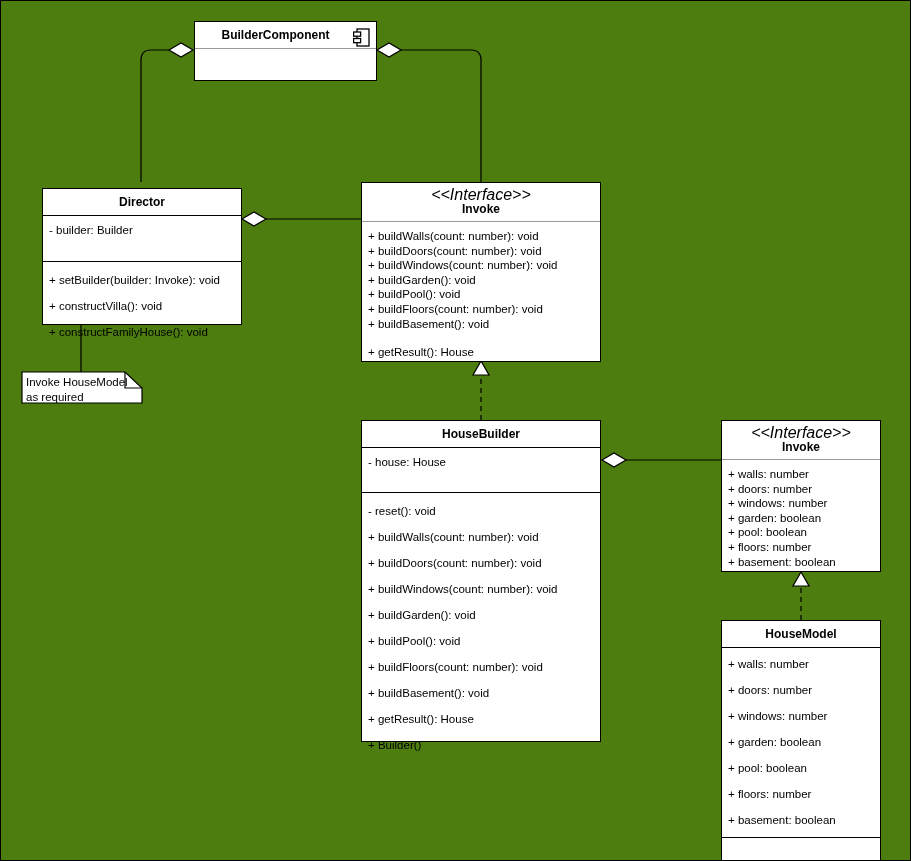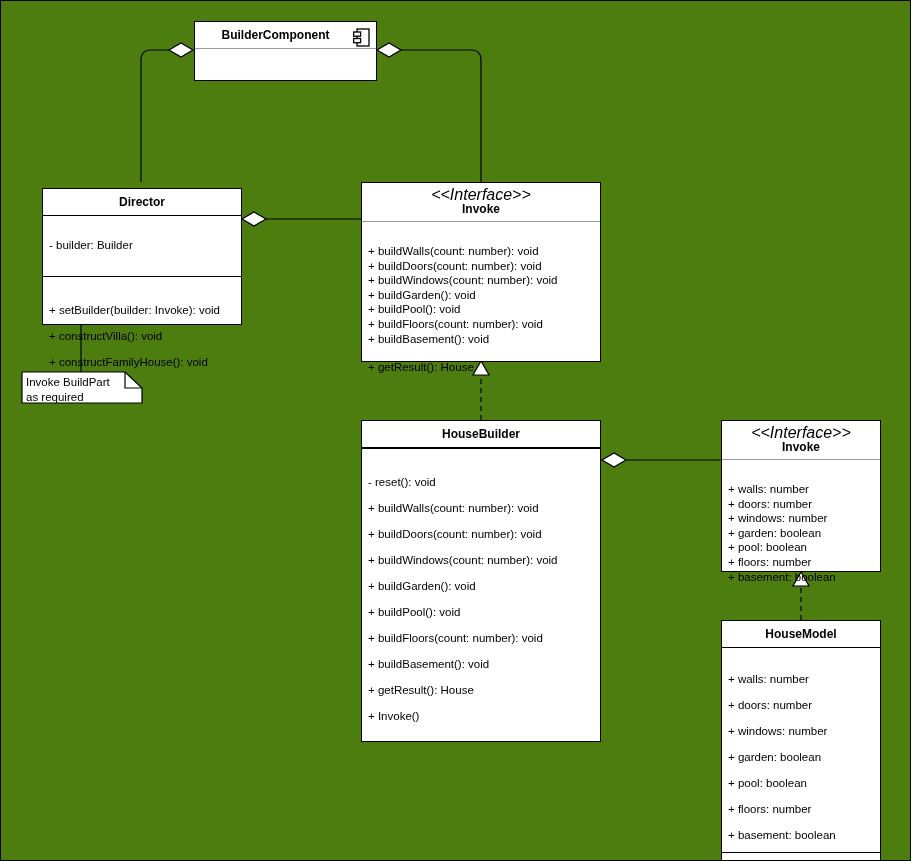--- a/index.html
+++ b/index.html
@@ -50,21 +50,20 @@
   .divider {
     border-top: 1px solid #000000;
   }
   .divider-soft {
     border-top: 1px solid #9a9a9a;
   }
   .compartment {
     padding: 7px 6px 7px 6px;
     font-size: 11.5px;
     color: #000000;
-    margin-top: 15px;
   }
   .compartment .row {
     line-height: 15px;
     white-space: nowrap;
   }
   .compartment.tight .row {
     line-height: 14.6px;
   }
   .compartment.loose .row {
     line-height: 15px;
@@ -183,32 +182,35 @@
       <div class="spacer"></div>
       <div class="row">+ getResult(): House</div>
     </div>
   </div>
 
   <div class="uml-box" style="left:360px; top:419px; width:240px; height:322px;">
     <div class="uml-title">
       <span>HouseBuilder</span>
     </div>
     <div class="divider"></div>
+    <div class="compartment" style="height:30px;">
+      <div class="row">- house: House</div>
+    </div>
     <div class="divider"></div>
     <div class="compartment loose" style="padding-top:11px;">
       <div class="row">- reset(): void</div>
       <div class="row">+ buildWalls(count: number): void</div>
       <div class="row">+ buildDoors(count: number): void</div>
       <div class="row">+ buildWindows(count: number): void</div>
       <div class="row">+ buildGarden(): void</div>
       <div class="row">+ buildPool(): void</div>
       <div class="row">+ buildFloors(count: number): void</div>
       <div class="row">+ buildBasement(): void</div>
       <div class="row">+ getResult(): House</div>
-      <div class="row">+ Invoke()</div>
+      <div class="row">+ Builder()</div>
     </div>
   </div>
 
   <div class="uml-box" style="left:720px; top:419px; width:160px; height:152px;">
     <div class="uml-title" style="padding-top:5px; padding-bottom:5px;">
       <span class="uml-stereotype">&lt;&lt;Interface&gt;&gt;</span>
       <span>Invoke</span>
     </div>
     <div class="divider-soft"></div>
     <div class="compartment tight">
@@ -234,17 +236,17 @@
       <div class="row">+ garden: boolean</div>
       <div class="row">+ pool: boolean</div>
       <div class="row">+ floors: number</div>
       <div class="row">+ basement: boolean</div>
     </div>
     <div class="divider"></div>
     <div class="empty-compartment"></div>
   </div>
 
   <div class="note-box" style="left:21px; top:371px; width:120px; height:31px;">
-    <div class="note-text" style="top:3px;">Invoke BuildPart</div>
+    <div class="note-text" style="top:3px;">Invoke HouseModel</div>
     <div class="note-text" style="top:18px;text-align:right;">as required</div>
   </div>
 
 </div>
 
 </body></html>

